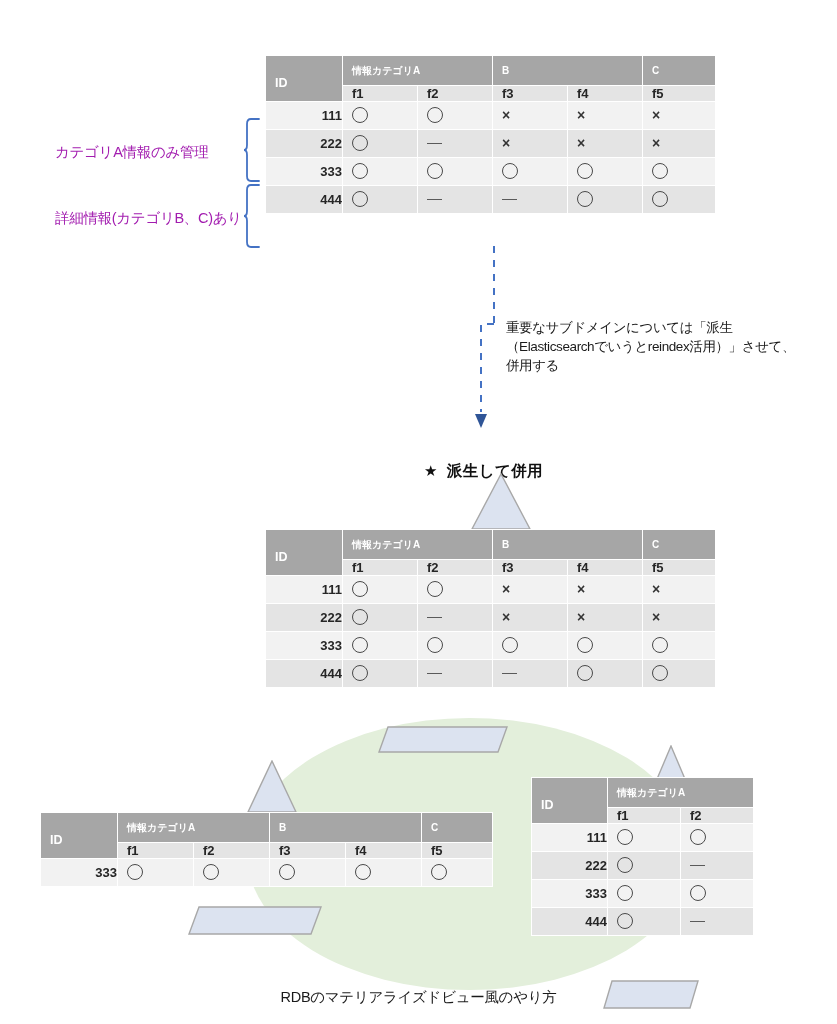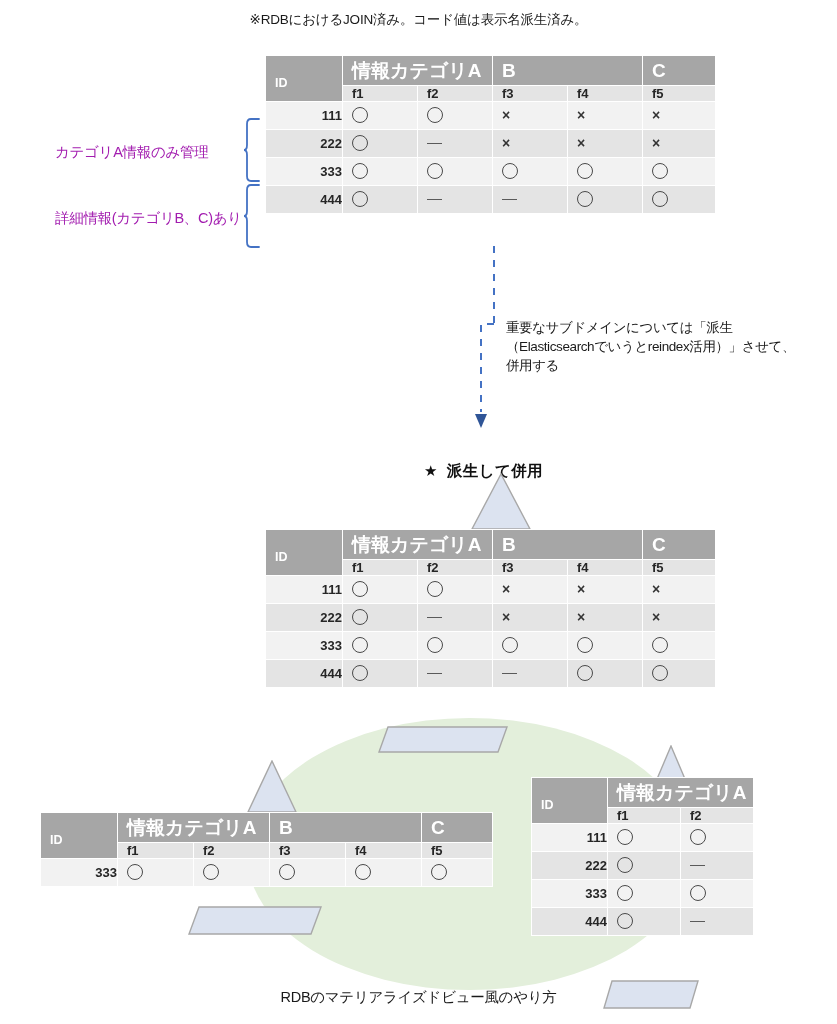--- a/index.html
+++ b/index.html
@@ -67,21 +67,21 @@
     font-weight: bold;
     text-align: left;
     vertical-align: middle;
     height: 28px;
     box-sizing: border-box;
   }
   table.dt th.grp {
     background: #a6a6a6;
     color: #ffffff;
     padding-left: 9px;
-    font-size: 19px;
+    font-size: 10px;
     height: 30px;
   }
   table.dt th.idcell {
     background: #a6a6a6;
     color: #ffffff;
     padding-left: 9px;
     font-size: 12.5px;
     vertical-align: bottom;
     padding-bottom: 11px;
   }
@@ -173,21 +173,20 @@
     letter-spacing: -0.3px;
     z-index: 5;
   }
 </style>
 </head>
 <body>
 
 <div class="abs" id="green-blob"></div>
 
 <div class="abs" id="title">
-  <span class="t-sub">※RDBにおけるJOIN済み。コード値は表示名派生済み。</span>
 </div>
 
 <div class="abs side-label" style="left:55px; top:143px;">カテゴリA情報のみ管理</div>
 <div class="abs brace" style="left:243px; top:118px;">
   <svg width="20" height="64" viewBox="0 0 20 64">
     <path d="M16 1 H8 Q4 1 4 6 V27 Q4 32 1 32 Q4 32 4 37 V58 Q4 63 8 63 H16" fill="none" stroke="#4472c4" stroke-width="1.8" stroke-linecap="round"></path>
   </svg>
 </div>
 
 <div class="abs side-label" style="left:55px; top:209px;">詳細情報(カテゴリB、C)あり</div>

